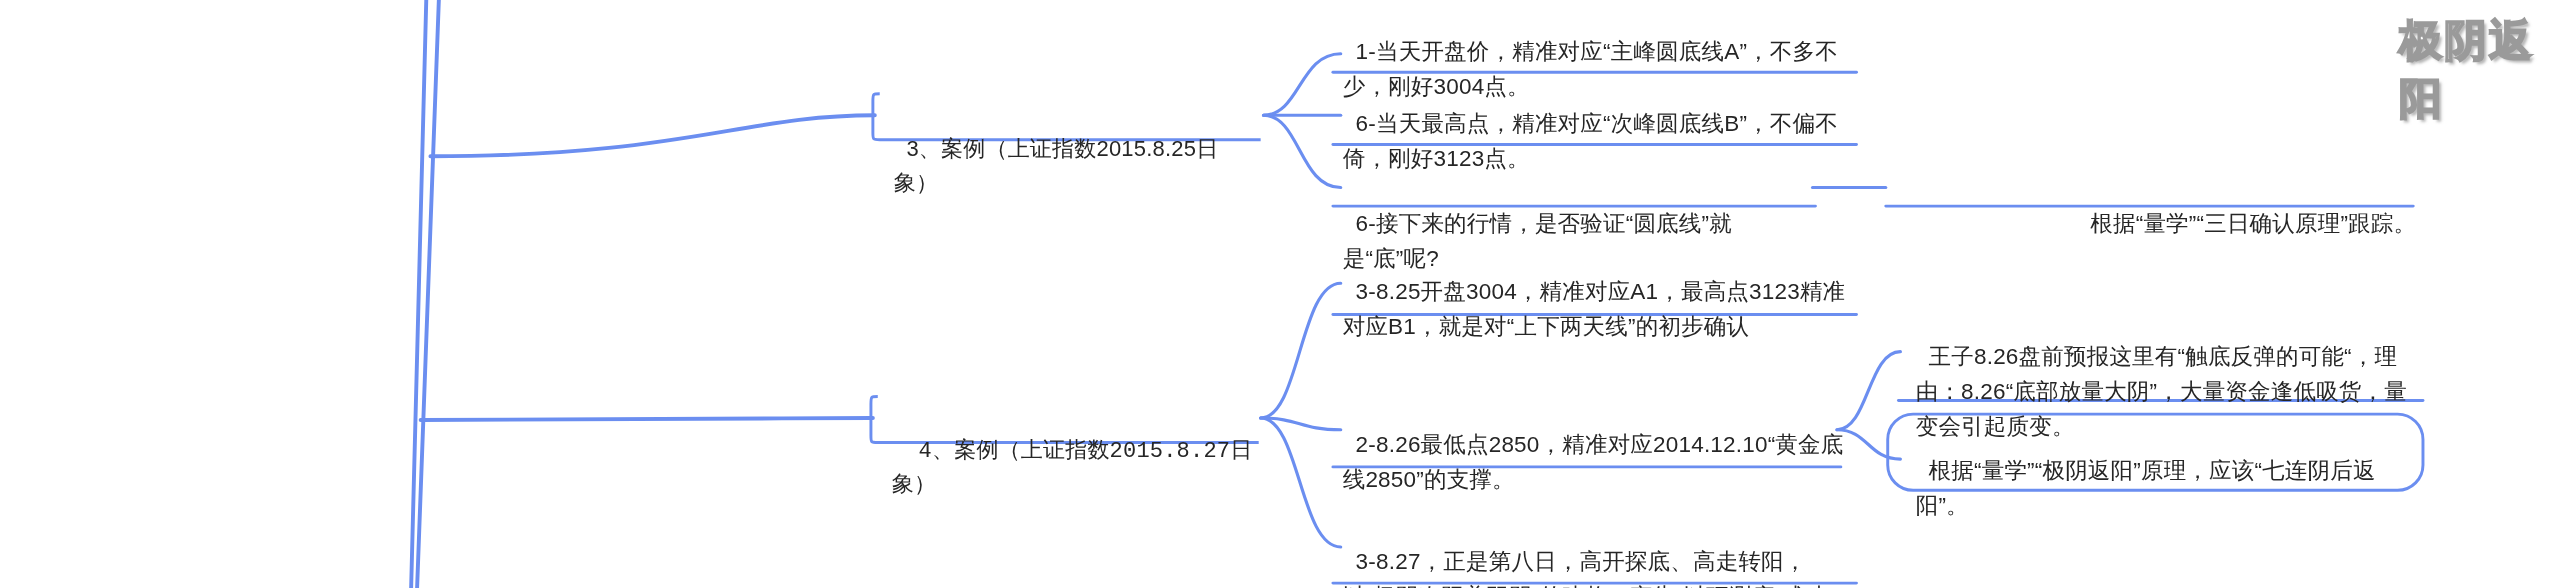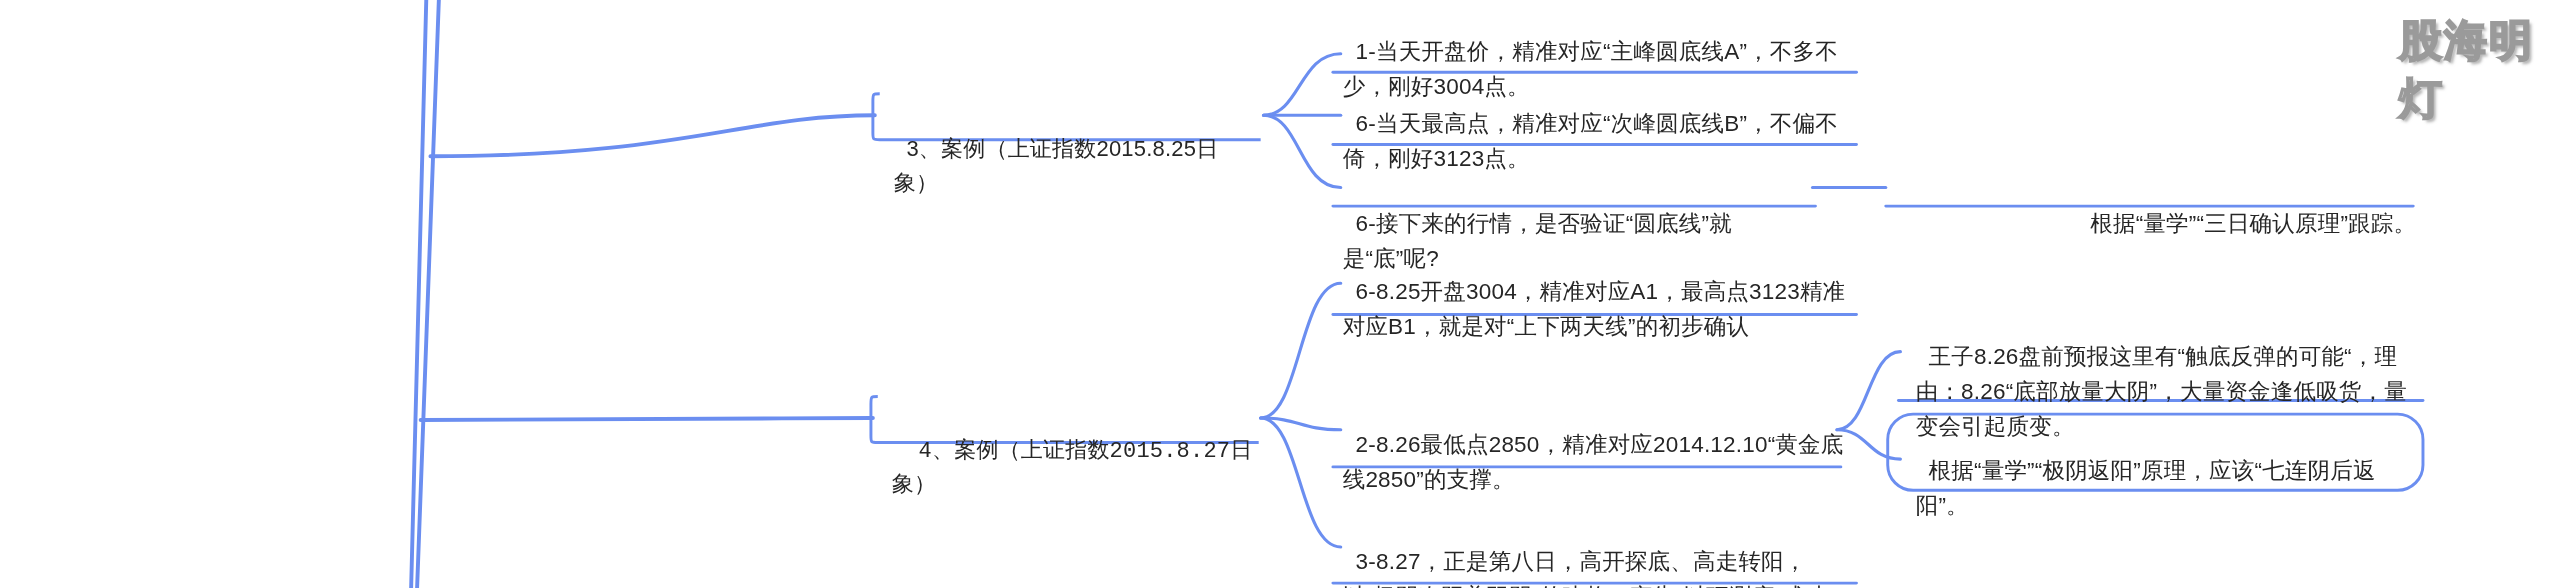--- a/index.html
+++ b/index.html
@@ -108,35 +108,35 @@
 
 <div class="node leaf" style="left:1331px;top:168px;width:498px;">
   <span>6-接下来的行情，是否验证“圆底线”就是“底”呢?</span>
 </div>
 
 <div class="node leaf" style="left:1896px;top:168px;width:528px;text-align:right;">
   <span>根据“量学”“三日确认原理”跟踪。</span>
 </div>
 
 <div class="node leaf" style="left:1331px;top:236px;width:536px;">
-  <span>6-8.25开盘3004，精准对应A1，最高点3123精准对应B1，就是对“上下两天线”的初步确认</span>
+  <span>3-8.25开盘3004，精准对应A1，最高点3123精准对应B1，就是对“上下两天线”的初步确认</span>
 </div>
 
 <div class="node leaf" style="left:1331px;top:389px;width:536px;">
   <span>2-8.26最低点2850，精准对应2014.12.10“黄金底线2850”的支撑。</span>
 </div>
 
 <div class="node leaf" style="left:1331px;top:506px;width:536px;">
   <span>3-8.27，正是第八日，高开探底、高走转阳，以“极阴次阳盖双阴”的建构，宣告“以顶测底”成功。</span>
 </div>
 
 <div class="node leaf" style="left:1904px;top:301px;width:528px;">
   <span>王子8.26盘前预报这里有“触底反弹的可能“，理由：8.26“底部放量大阴”，大量资金逢低吸货，量变会引起质变。</span>
 </div>
 
 <div class="node leaf" style="left:1904px;top:415px;width:513px;">
   <span>根据“量学”“极阴返阳”原理，应该“七连阴后返阳”。</span>
 </div>
 
 <div class="watermark" style="left:2399px;top:11.7px;">
-  <span>股海明灯</span>
+  <span>极阴返阳</span>
 </div>
 
 
 </body></html>

